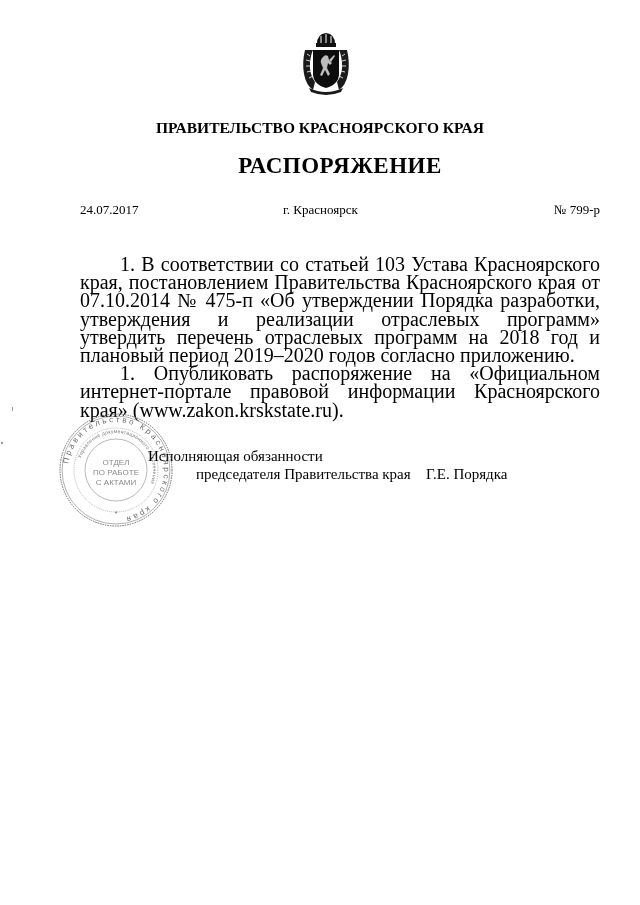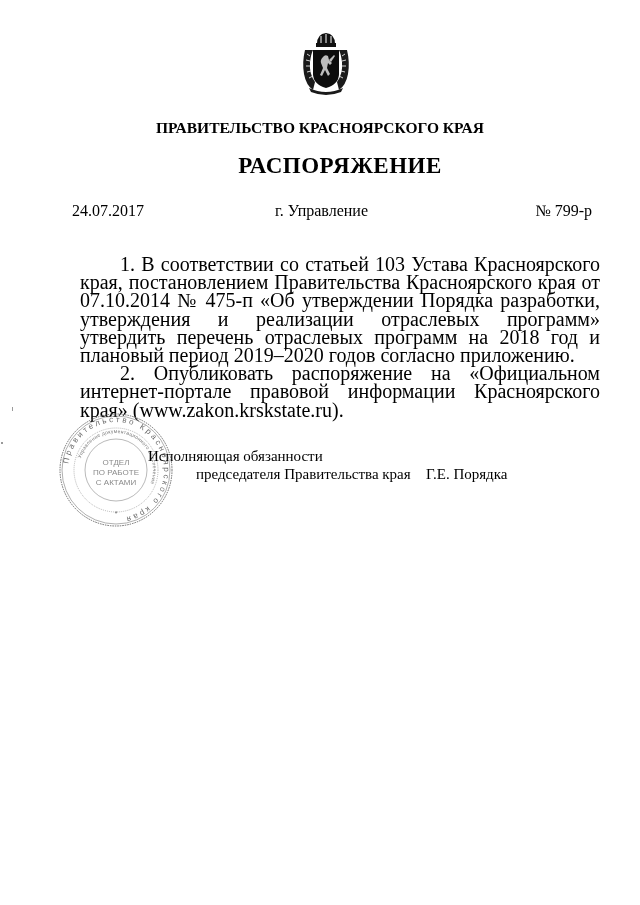--- a/index.html
+++ b/index.html
@@ -39,24 +39,24 @@
       width: 640px;
       text-align: center;
       font-weight: bold;
       font-size: 23px;
       letter-spacing: 0.5px;
       margin-left: 20px;
     }
     .meta-row {
       position: absolute;
       top: 202px;
-      left: 72px;
+      left: 80px;
       width: 520px;
       height: 18px;
-      font-size: 16px;
+      font-size: 13px;
     }
     .meta-date { position: absolute; left: 0; top: 0; }
     .meta-city { position: absolute; left: 203px; top: 0; }
     .meta-number { position: absolute; right: 0; top: 0; }
 
     .body-text {
       position: absolute;
       top: 255px;
       left: 80px;
       width: 520px;
@@ -117,27 +117,27 @@
   <path d="M28 30 L33 25 L34 26 L30 32 Z" fill="#bdbdbd"></path>
 
   <path d="M8 58 Q25 66 42 58 L40 62 Q25 68 10 62 Z" fill="#1a1a1a"></path>
 </svg>
 
 <div class="org-title">ПРАВИТЕЛЬСТВО КРАСНОЯРСКОГО КРАЯ</div>
 <div class="doc-type">РАСПОРЯЖЕНИЕ</div>
 
 <div class="meta-row">
   <span class="meta-date">24.07.2017</span>
-  <span class="meta-city">г. Управление</span>
+  <span class="meta-city">г. Красноярск</span>
   <span class="meta-number">№ 799-р</span>
 </div>
 
 <div class="body-text">
   <p class="para">1. В соответствии со статьей 103 Устава Красноярского края, постановлением Правительства Красноярского края от 07.10.2014 № 475-п «Об утверждении Порядка разработки, утверждения и реализации отраслевых программ» утвердить перечень отраслевых программ на 2018 год и плановый период 2019–2020 годов согласно приложению.</p>
-  <p class="para">2. Опубликовать распоряжение на «Официальном интернет-портале правовой информации Красноярского края» (www.zakon.krskstate.ru).</p>
+  <p class="para">1. Опубликовать распоряжение на «Официальном интернет-портале правовой информации Красноярского края» (www.zakon.krskstate.ru).</p>
 </div>
 
 <svg class="stamp" viewBox="0 0 116 116" xmlns="http://www.w3.org/2000/svg">
   <defs>
     <path id="outerArc" d="M58 58 m-48 0 a48 48 0 1 1 96 0 a48 48 0 1 1 -96 0"></path>
     <path id="midArc" d="M58 58 m-37 0 a37 37 0 1 1 74 0 a37 37 0 1 1 -74 0"></path>
   </defs>
   <circle cx="58" cy="58" r="56" fill="none" stroke="#6a6a6a" stroke-width="1" stroke-dasharray="1.5 1"></circle>
   <circle cx="58" cy="58" r="54" fill="none" stroke="#7a7a7a" stroke-width="0.6"></circle>
   <circle cx="58" cy="58" r="42" fill="none" stroke="#8a8a8a" stroke-width="0.6" stroke-dasharray="1 1"></circle>

